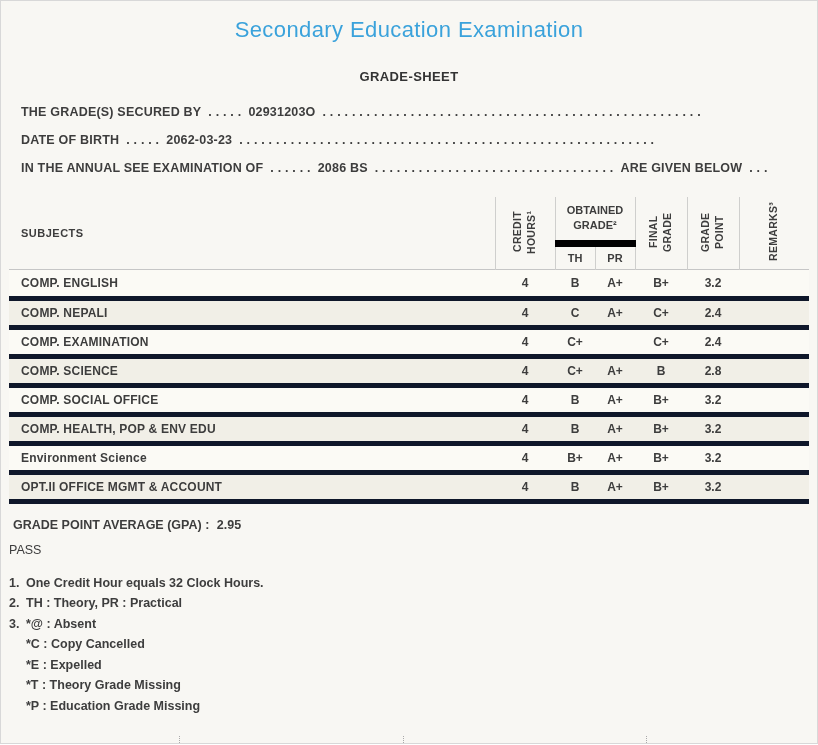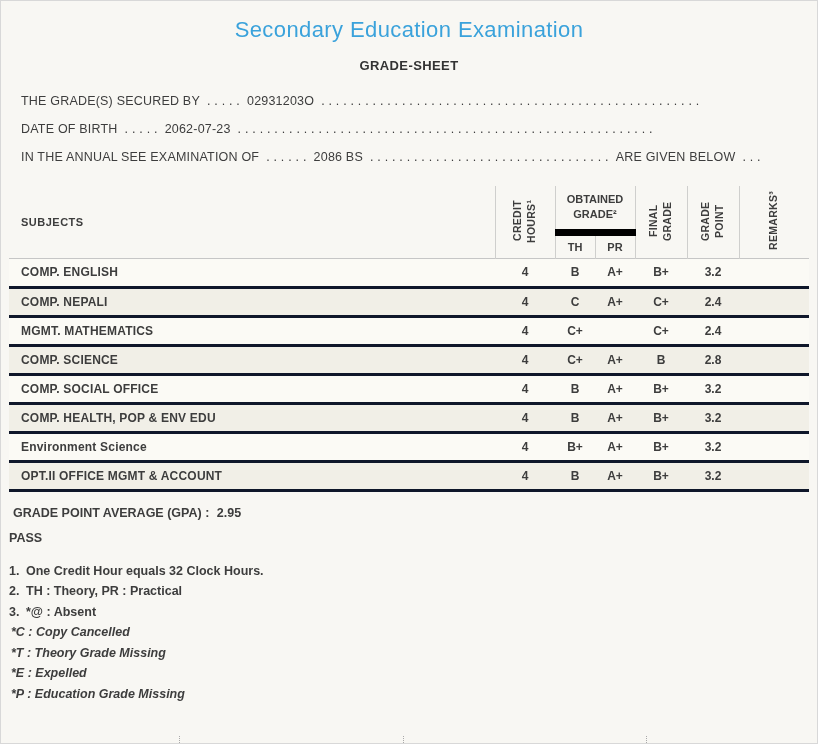--- a/index.html
+++ b/index.html
@@ -15,83 +15,83 @@
     overflow:hidden;
     padding:0 8px;
   }
 
   .title {
     text-align:center; margin-top:16px;
     font-size:22px; font-weight:400;
     color:#3aa2db; letter-spacing:0.4px;
   }
   .subtitle {
-    text-align:center; margin-top:15px;
+    text-align:center; margin-top:26px;
     font-size:13px; font-weight:700; color:#333333; letter-spacing:0.4px;
   }
 
   .info { margin:14px 2px 0 12px; }
   .info-line {
     white-space:nowrap; overflow:hidden;
-    font-size:12.5px; font-weight:400;
+    font-size:12.5px; font-weight:700;
     height:28px; line-height:28px; letter-spacing:0.2px;
   }
   .info-line > span { margin-right:7px; }
 
   table.grades { width:100%; border-collapse:collapse; margin-top:15px; table-layout:fixed; }
   .grades thead { border-bottom:1px solid #c6c6c6; }
   .grades th { font-weight:700; font-size:11px; color:#3d3d3d; vertical-align:middle; }
   th.subjects-h { text-align:left; padding-left:12px; font-size:11px; letter-spacing:0.5px; }
   .bl { border-left:1px solid #cfcfcd; }
   th.obtained { border-bottom:7px solid #000000; height:46px; line-height:1.35; padding:4px 10px; }
   tr.subhead th { height:26px;margin-left:8px; }
   .vtext {
     writing-mode:vertical-rl; transform:rotate(180deg);
     display:inline-block; max-height:66px;
     line-height:1.3; font-size:10.5px; letter-spacing:0.3px;
   }
   .grades tbody td {
     height:29px; text-align:center;
     font-size:12px; font-weight:600;
-    border-bottom:3px solid #0f172a;
+    border-bottom:5px solid #0f172a;
   }
   .grades tbody td.subj { text-align:left; padding-left:12px; letter-spacing:0.2px; }
   .grades tbody tr:nth-child(odd)  { background:#fbfaf5; }
   .grades tbody tr:nth-child(even) { background:#f1efe7; }
 
   .summary { padding-right:4px; }
   .gpa-line    { margin-top:14px; font-size:12.5px; font-weight:700; }
   .gpa-line span { margin-left:4px; }
-  .result-line { margin-top:11px; font-size:12.5px; font-weight:700; }
+  .result-line { margin-top:11px; font-size:12.5px; font-weight:400; }
 
   .footnotes { margin-top:16px; font-size:12.5px; font-weight:600; }
   .fn-main { display:flex; line-height:20.5px; }
   .fn-num { width:17px; flex:none; }
-  .fn-subs { margin-left:2px;font-style:italic; }
+  .fn-subs { margin-left:17px; }
   .fn-sub { line-height:20.5px; }
 
   .sig-marks .sig-tick {
     position:absolute; bottom:0; height:7px; width:0;
     border-left:1px dotted #a9a9a9;
   }
 </style>
 </head>
 <body>
 
 <div class="page">
 
   <div class="title">Secondary Education Examination</div>
   <div class="subtitle">GRADE-SHEET</div>
 
   <div class="info">
     <div class="info-line">
       <span>THE GRADE(S) SECURED BY</span><span>. . . . .</span><span>02931203O</span><span>. . . . . . . . . . . . . . . . . . . . . . . . . . . . . . . . . . . . . . . . . . . . . . . . . . . .</span>
     </div>
     <div class="info-line">
-      <span>DATE OF BIRTH</span><span>. . . . .</span><span>2062-07-23</span><span>. . . . . . . . . . . . . . . . . . . . . . . . . . . . . . . . . . . . . . . . . . . . . . . . . . . . . . . . .</span>
+      <span>DATE OF BIRTH</span><span>. . . . .</span><span>2062-03-23</span><span>. . . . . . . . . . . . . . . . . . . . . . . . . . . . . . . . . . . . . . . . . . . . . . . . . . . . . . . . .</span>
     </div>
     <div class="info-line">
       <span>IN THE ANNUAL SEE EXAMINATION OF</span><span>. . . . . .</span><span>2086 BS</span><span>. . . . . . . . . . . . . . . . . . . . . . . . . . . . . . . . .</span><span>ARE GIVEN BELOW</span><span>. . .</span>
     </div>
   </div>
 
   <table class="grades">
     <colgroup>
       <col style="width:486px">
         <col style="width:60px">
@@ -128,21 +128,21 @@
         <tr>
     <td class="subj">COMP. NEPALI</td>
     <td>4</td>
     <td>C</td>
     <td>A+</td>
     <td>C+</td>
     <td>2.4</td>
     <td></td>
   </tr>
         <tr>
-    <td class="subj">MGMT. MATHEMATICS</td>
+    <td class="subj">COMP. EXAMINATION</td>
     <td>4</td>
     <td>C+</td>
     <td></td>
     <td>C+</td>
     <td>2.4</td>
     <td></td>
   </tr>
         <tr>
     <td class="subj">COMP. SCIENCE</td>
     <td>4</td>
@@ -216,22 +216,22 @@
     </div>
     <div class="fn-subs"></div>
   </div>
       <div class="fn-item">
     <div class="fn-main">
       <span class="fn-num">3.</span>
       <span class="fn-text">*@ : Absent</span>
     </div>
     <div class="fn-subs">
           <div class="fn-sub">*C : Copy Cancelled</div>
+          <div class="fn-sub">*E : Expelled</div>
           <div class="fn-sub">*T : Theory Grade Missing</div>
-          <div class="fn-sub">*E : Expelled</div>
           <div class="fn-sub">*P : Education Grade Missing</div>
         </div>
   </div>
     </div>
 
   <div class="sig-marks">
     <span class="sig-tick" style="left:178px"></span>
     <span class="sig-tick" style="left:402px"></span>
     <span class="sig-tick" style="left:645px"></span>
   </div>

